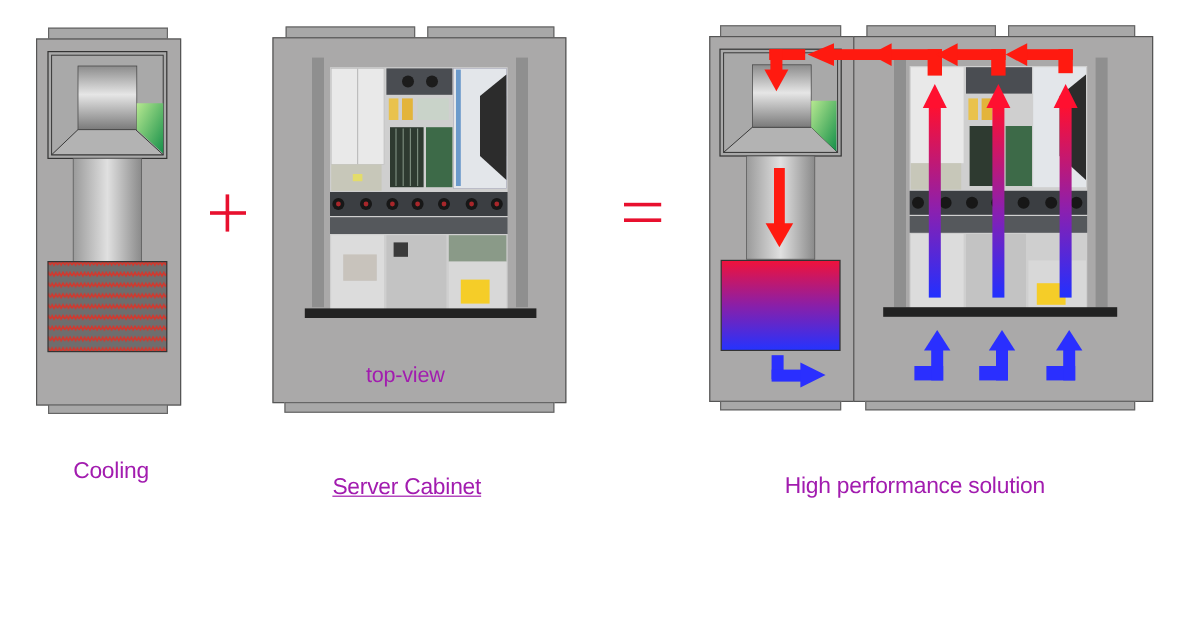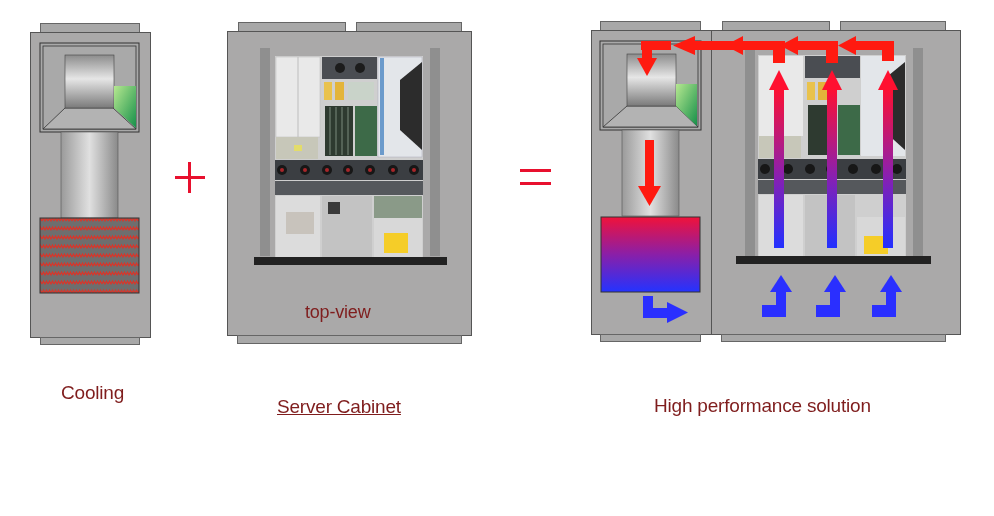--- a/index.html
+++ b/index.html
@@ -1,18 +1,18 @@
 <!DOCTYPE html>
 <html><head>
 <meta charset="utf-8">
 <style>
   html, body { margin: 0; padding: 0; background: #ffffff; }
   body { width: 994px; height: 516px; position: relative; overflow: hidden; font-family: "Liberation Sans", "DejaVu Sans", sans-serif; }
   .abs { position: absolute; }
-  .caption { position: absolute; font-size: 19px; color: #7f1d1d; white-space: nowrap; letter-spacing: -0.2px; }
+  .caption { position: absolute; font-size: 19px; color: #a21caf; white-space: nowrap; letter-spacing: -0.2px; }
   .cab { background: #aaa9a9; border: 1px solid #555; box-sizing: border-box; }
   .foot { background: #a8a8a8; border: 1px solid #666; box-sizing: border-box; }
   svg { position: absolute; left: 0; top: 0; }
 </style>
 </head>
 <body>
 
 <div>
   <div class="abs foot" style="left:40px;top:23px;width:100px;height:10px;"></div>
   <div class="abs cab" style="left:30px;top:32px;width:121px;height:306px;"></div>

